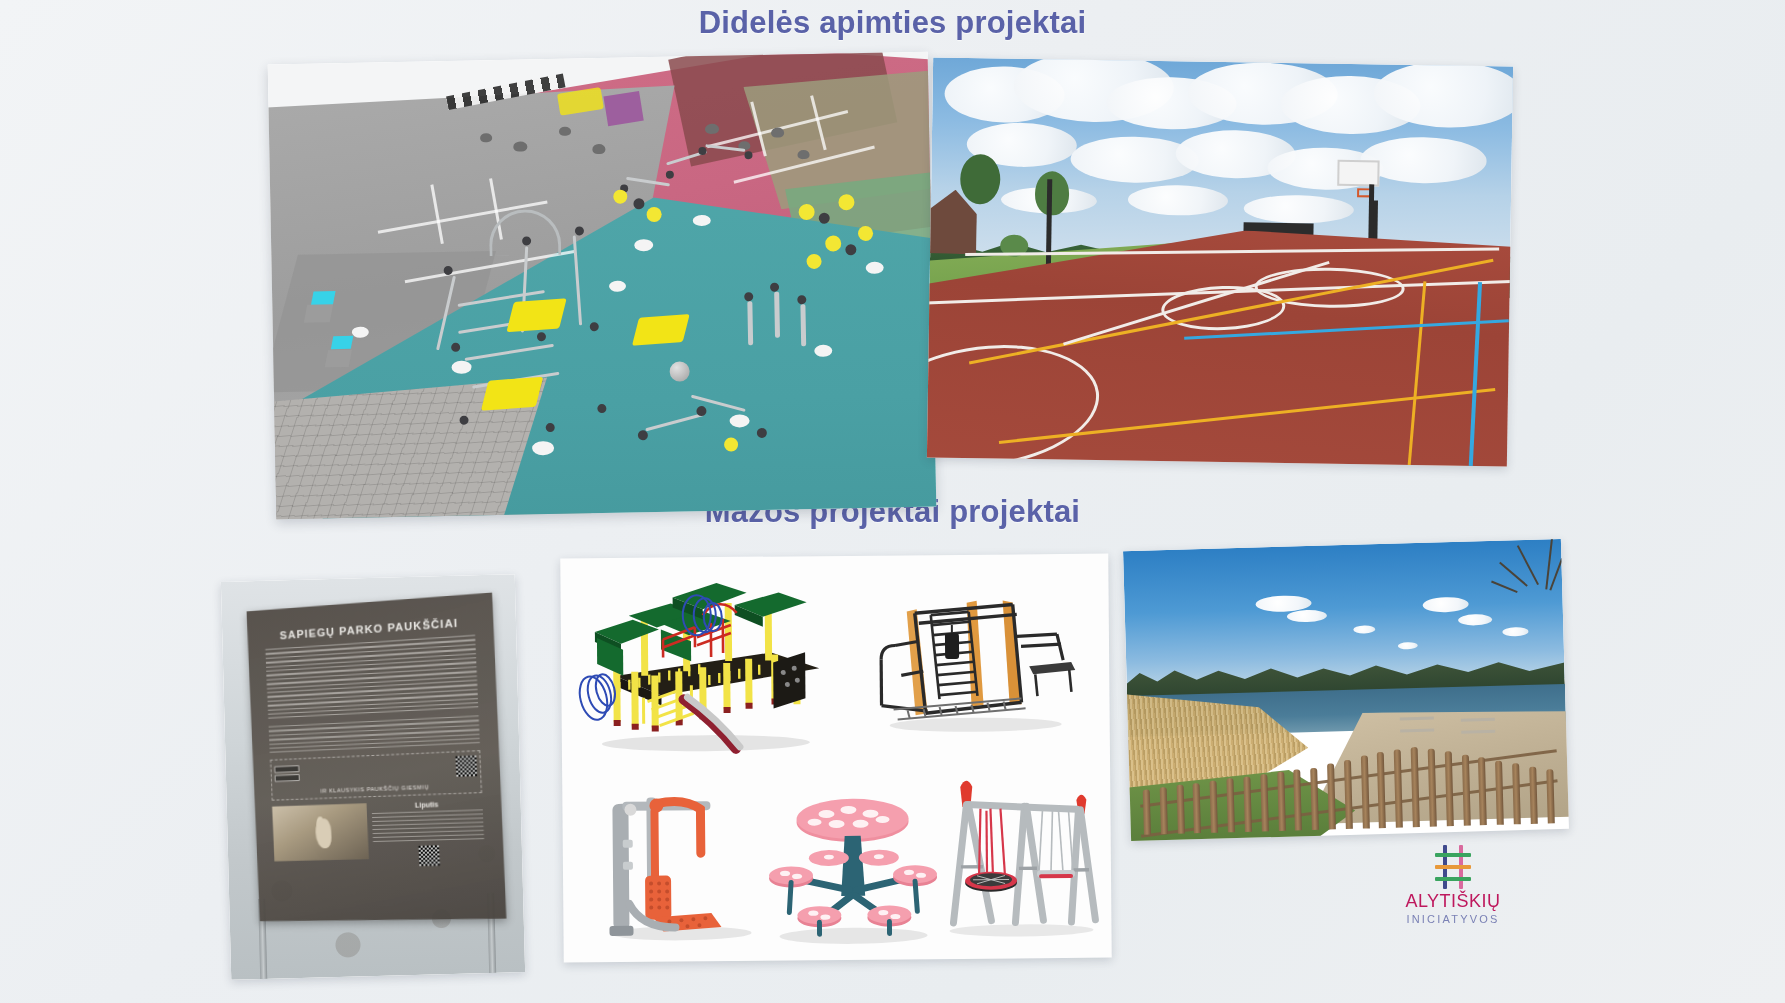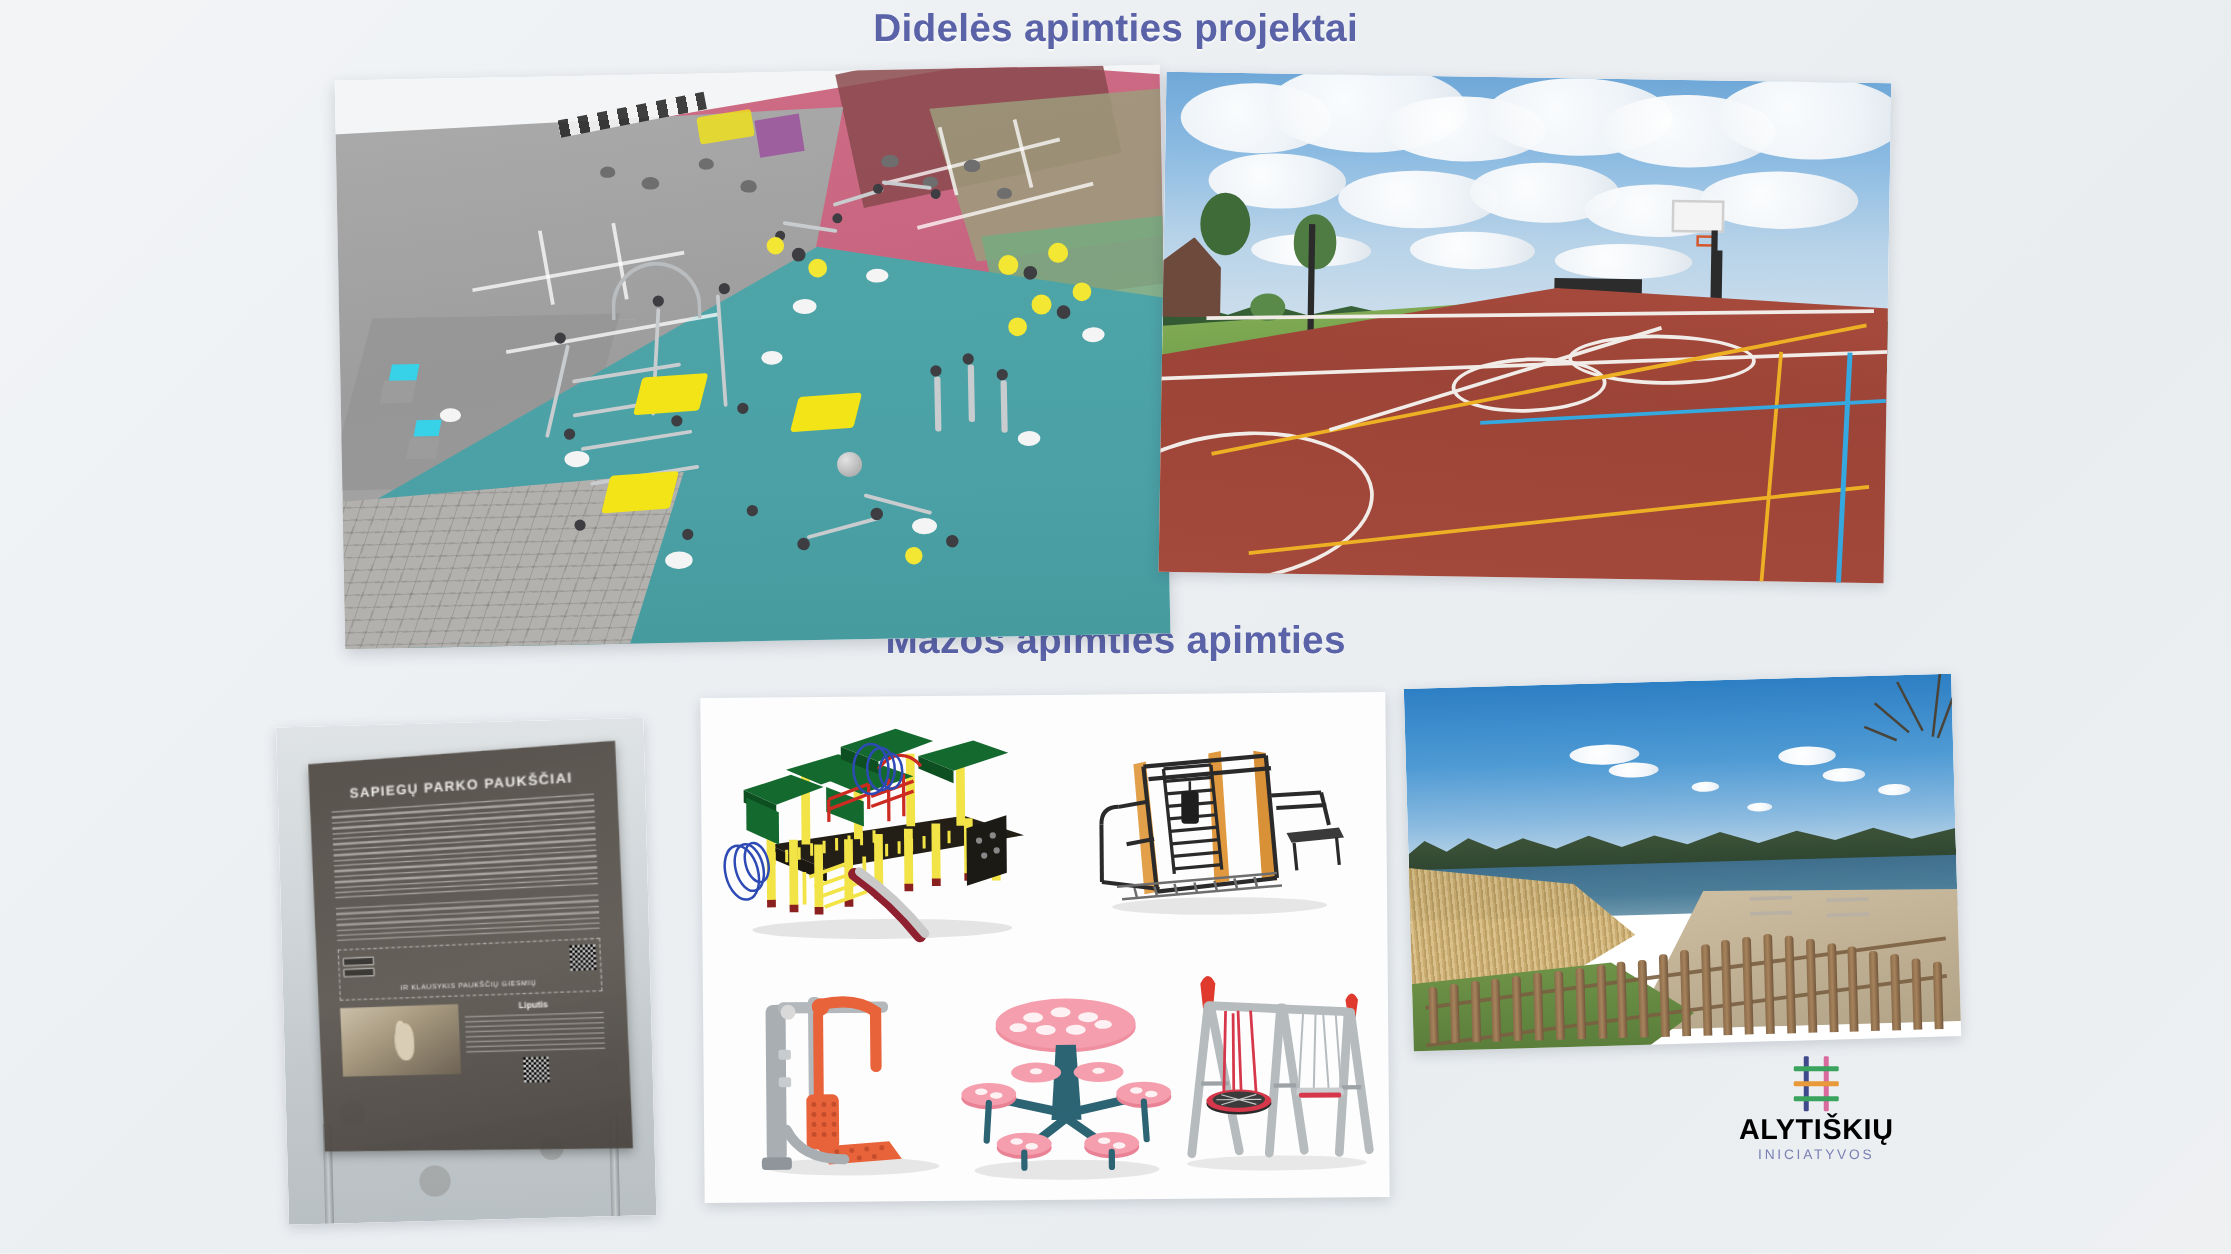--- a/index.html
+++ b/index.html
@@ -319,33 +319,33 @@
 
   
   #logo {
     position:absolute; left:1373px; top:844px; width:160px; height:108px;
     display:flex; flex-direction:column; align-items:center; justify-content:flex-start;
   }
   #logo .mark { position:relative; width:46px; height:46px; }
   #logo .vbar { position:absolute; width:4px; height:44px; border-radius:1px; }
   #logo .hbar { position:absolute; height:4px; width:36px; border-radius:1px; }
   #logo .word {
-    margin-top:2px; font-size:23px; font-weight:700; letter-spacing:.5px;
-    color:#000000; line-height:1;
+    margin-top:2px; font-size:18px; font-weight:400; letter-spacing:.5px;
+    color:#be185d; line-height:1;
   }
   #logo .sub {
     margin-top:4px; font-size:11px; letter-spacing:2.2px; color:#7a81b5; line-height:1;
   }
 </style>
 </head>
 <body>
 
 <div class="section-title" id="title-large">Didelės apimties projektai</div>
 
-<div class="section-title" id="title-small">Mažos apimties apimties</div>
+<div class="section-title" id="title-small">Mažos projektai projektai</div>
 
 <div class="photo" id="render-playground">
   <div class="sky"></div>
   <div class="pink"></div>
   <div class="darkred"></div>
   <div class="olive"></div>
   <div class="green"></div>
   <div class="asphalt"></div>
   <div class="asphalt2"></div>
   <div class="teal"></div>

